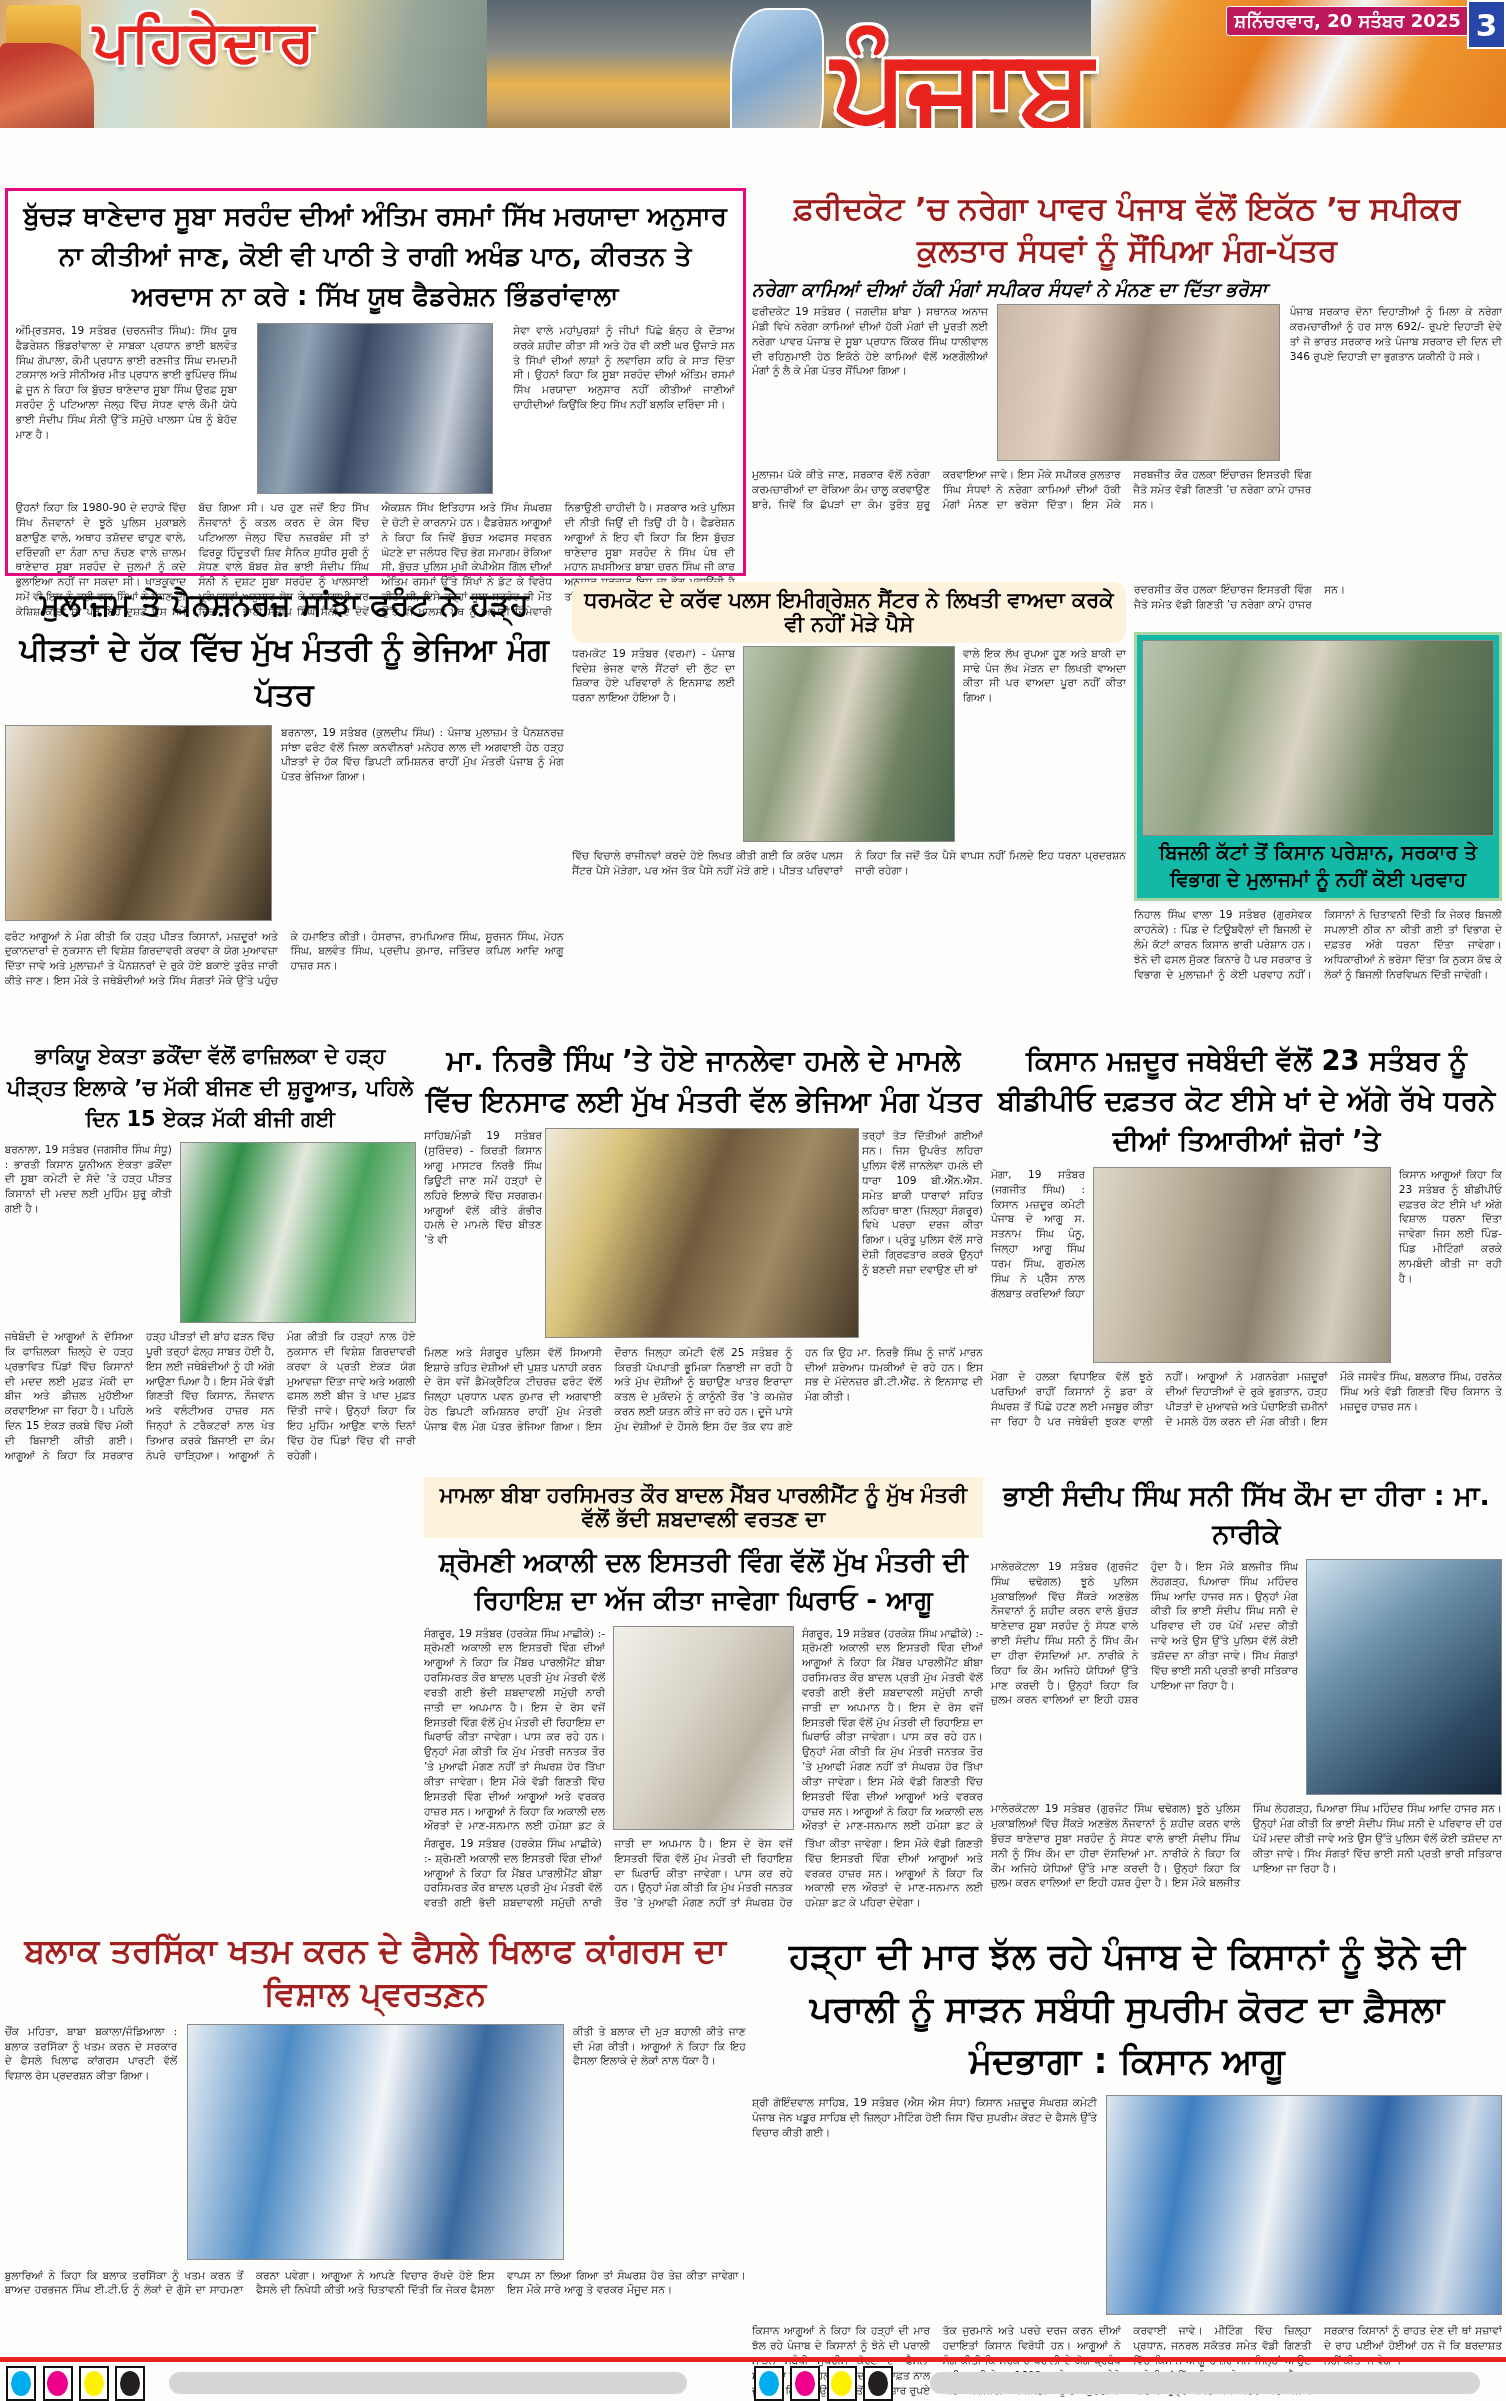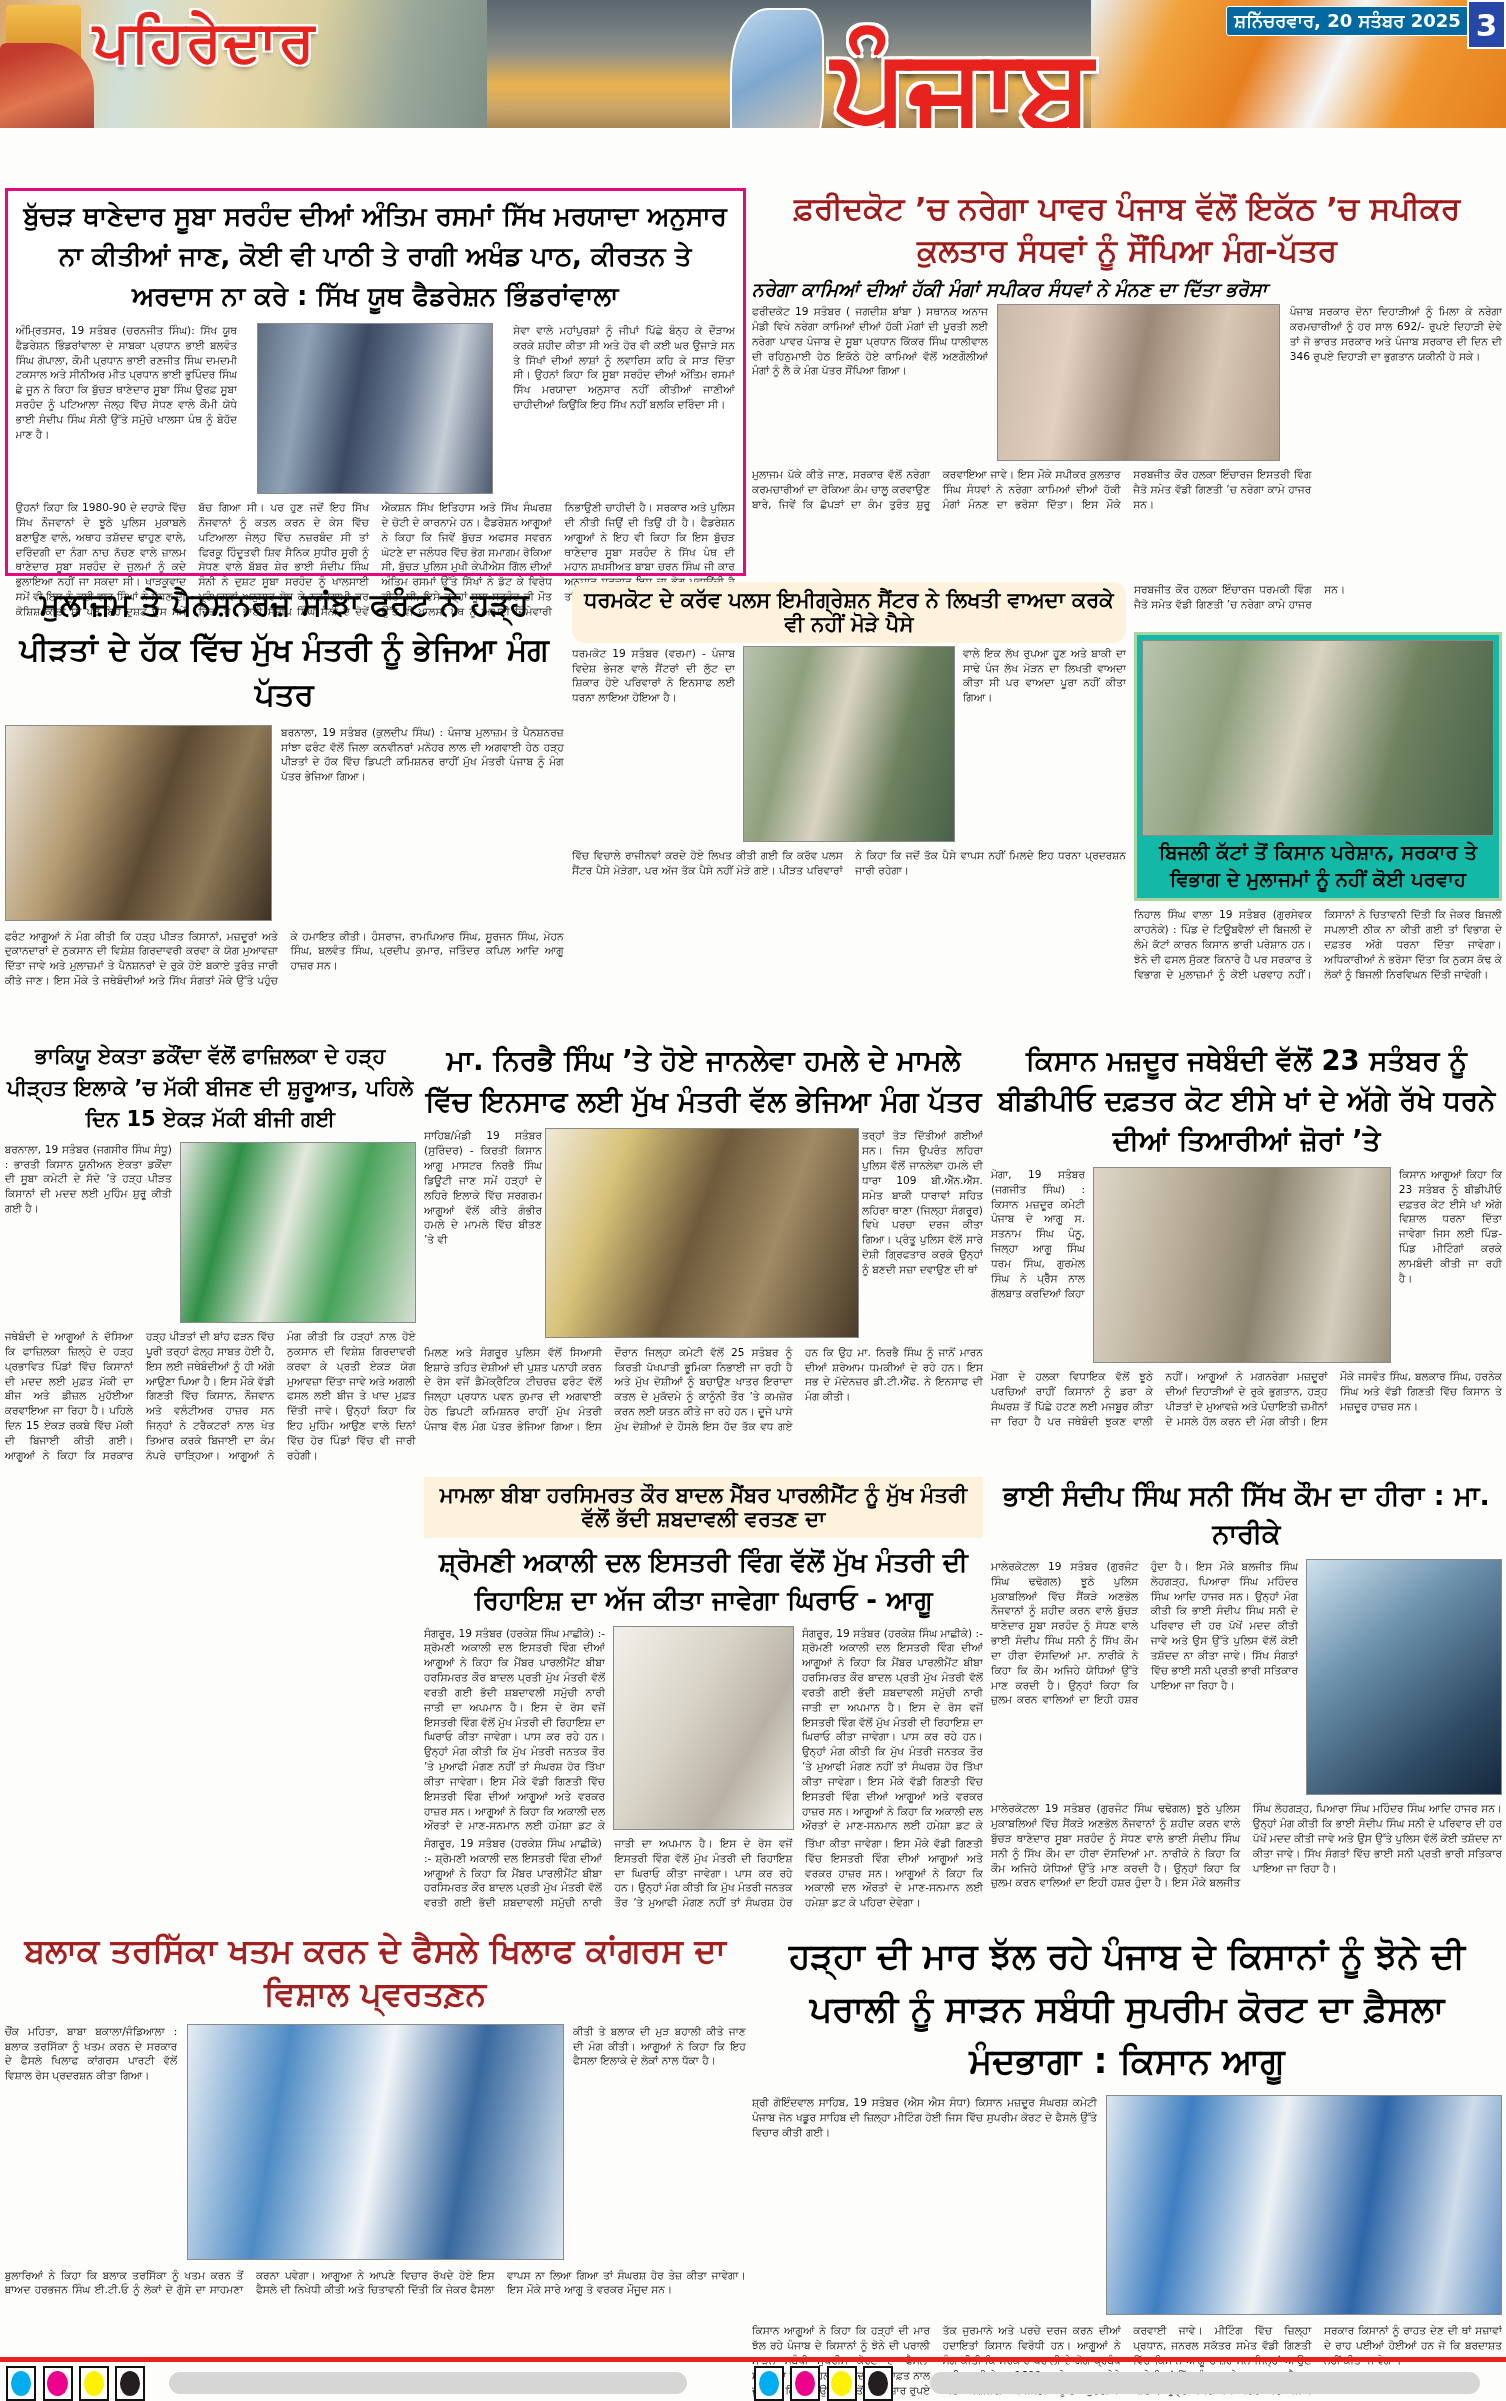--- a/index.html
+++ b/index.html
@@ -18,21 +18,21 @@
   .mh-logo { position:absolute; left:93px; top:7.9px; font-size:57px; font-weight:bold; color:#e8231d;
     text-shadow:-2.4px -2.4px 0 #fff,2.4px -2.4px 0 #fff,-2.4px 2.4px 0 #fff,2.4px 2.4px 0 #fff,0 3.9px 4.7px rgba(0,0,0,.35); letter-spacing:1.6px; }
   .mh-field { position:absolute; left:487px; top:0; width:604px; height:183px;
     background:linear-gradient(180deg,#5a6670 0%,#8b8f8a 28%,#e8b24f 46%,#c9a468 60%,#8a6f42 78%,#6b5430 100%); }
   .mh-tractor { position:absolute; left:871px; top:102px; width:196px; height:79px;
     background:linear-gradient(180deg,#6e5336 0%,#4a3825 55%,#2c2218 100%); border-radius:4.7px 15.7px 3.1px 3.1px; }
   .mh-map { position:absolute; left:730px; top:7.9px; width:94px; height:169px;
     background:linear-gradient(150deg,#bcd7ee 0%,#7fa8cf 40%,#c7c2b8 75%,#8e8374 100%); border-radius:40% 20% 45% 30%; border:2.4px solid #fff; }
   .mh-title { position:absolute; left:832px; top:20.4px; font-size:118px; font-weight:bold; color:#e8231d; line-height:1.2;
     text-shadow:-3.1px -3.1px 0 #fff,3.1px -3.1px 0 #fff,-3.1px 3.1px 0 #fff,3.1px 3.1px 0 #fff,0 5.5px 6.3px rgba(0,0,0,.45); }
-  .mh-datebar { position:absolute; left:1226px; top:6.3px; width:243px; height:30px; background:#0369a1; border:1.6px solid #fff;
+  .mh-datebar { position:absolute; left:1226px; top:6.3px; width:243px; height:30px; background:#be185d; border:1.6px solid #fff;
     border-radius:3.1px; color:#fff; font-size:18px; font-weight:bold; display:flex; align-items:center; justify-content:center; }
   .mh-kids { position:absolute; left:1091px; top:0; width:415px; height:183px;
     background:linear-gradient(115deg,#e9eef2 0%,#f0a23c 18%,#e77f1f 38%,#f4f6f7 55%,#ef9730 72%,#e27a19 100%); }
   .mh-pageno { position:absolute; right:0; top:0; width:39px; height:49px; background:#2646a8; border:2.4px solid #fff;
     color:#fff; font-size:31px; font-weight:bold; display:flex; align-items:center; justify-content:center; }
 
   
   .headline { font-weight:bold; color:#000; text-align:center; }
   .body-text { font-size:10.6px; line-height:1.4; text-align:justify; color:#111; overflow:hidden; }
   .cols-2 { column-count:2; column-gap:12.6px; }
@@ -164,21 +164,21 @@
     <div class="headline kicker-band">ਧਰਮਕੋਟ ਦੇ ਕਰੱਵ ਪਲਸ ਇਮੀਗ੍ਰੇਸ਼ਨ ਸੈਂਟਰ ਨੇ ਲਿਖਤੀ ਵਾਅਦਾ ਕਰਕੇ ਵੀ ਨਹੀਂ ਮੋੜੇ ਪੈਸੇ</div>
     <div class="rowD-mid">
       <div class="body-text" style="height:196px">ਧਰਮਕੋਟ 19 ਸਤੰਬਰ (ਵਰਮਾ) - ਪੰਜਾਬ ਵਿਦੇਸ਼ ਭੇਜਣ ਵਾਲੇ ਸੈਂਟਰਾਂ ਦੀ ਲੁੱਟ ਦਾ ਸ਼ਿਕਾਰ ਹੋਏ ਪਰਿਵਾਰਾਂ ਨੇ ਇਨਸਾਫ ਲਈ ਧਰਨਾ ਲਾਇਆ ਹੋਇਆ ਹੈ।</div>
       <div class="photo ph-protest" style="height:196px"></div>
       <div class="body-text" style="height:196px">ਵਾਲੇ ਇਕ ਲੱਖ ਰੁਪਆ ਹੂਣ ਅਤੇ ਬਾਕੀ ਦਾ ਸਾਢੇ ਪੰਜ ਲੱਖ ਮੋੜਨ ਦਾ ਲਿਖਤੀ ਵਾਅਦਾ ਕੀਤਾ ਸੀ ਪਰ ਵਾਅਦਾ ਪੂਰਾ ਨਹੀਂ ਕੀਤਾ ਗਿਆ।</div>
     </div>
     <div class="body-text cols-2" style="height:118px; margin-top:6.3px">ਵਿੱਚ ਵਿਚਾਲੇ ਰਾਜੀਨਵਾਂ ਕਰਦੇ ਹੋਏ ਲਿਖਤ ਕੀਤੀ ਗਈ ਕਿ ਕਰੱਵ ਪਲਸ ਸੈਂਟਰ ਪੈਸੇ ਮੋੜੇਗਾ, ਪਰ ਅੱਜ ਤੱਕ ਪੈਸੇ ਨਹੀਂ ਮੋੜੇ ਗਏ। ਪੀੜਤ ਪਰਿਵਾਰਾਂ ਨੇ ਕਿਹਾ ਕਿ ਜਦੋਂ ਤੱਕ ਪੈਸੇ ਵਾਪਸ ਨਹੀਂ ਮਿਲਦੇ ਇਹ ਧਰਨਾ ਪ੍ਰਦਰਸ਼ਨ ਜਾਰੀ ਰਹੇਗਾ।</div>
   </div>
 
   <div class="secE">
-    <div class="body-text cols-2" style="height:50px">ਸਰਬਜੀਤ ਕੌਰ ਹਲਕਾ ਇੰਚਾਰਜ ਧਰਮਕੀ ਵਿੰਗ ਜੈਤੋ ਸਮੇਤ ਵੱਡੀ ਗਿਣਤੀ ’ਚ ਨਰੇਗਾ ਕਾਮੇ ਹਾਜਰ ਸਨ।</div>
+    <div class="body-text cols-2" style="height:50px">ਰਦਰਸੀਤ ਕੌਰ ਹਲਕਾ ਇੰਚਾਰਜ ਇਸਤਰੀ ਵਿੰਗ ਜੈਤੋ ਸਮੇਤ ਵੱਡੀ ਗਿਣਤੀ ’ਚ ਨਰੇਗਾ ਕਾਮੇ ਹਾਜਰ ਸਨ।</div>
     <div class="photo-box">
       <div class="photo ph-protest" style="height:196px"></div>
       <div class="caption">ਬਿਜਲੀ ਕੱਟਾਂ ਤੋਂ ਕਿਸਾਨ ਪਰੇਸ਼ਾਨ, ਸਰਕਾਰ ਤੇ ਵਿਭਾਗ ਦੇ ਮੁਲਾਜਮਾਂ ਨੂੰ ਨਹੀਂ ਕੋਈ ਪਰਵਾਹ</div>
     </div>
     <div class="body-text cols-2" style="height:133px; margin-top:6.3px">ਨਿਹਾਲ ਸਿੰਘ ਵਾਲਾ 19 ਸਤੰਬਰ (ਗੁਰਸੇਵਕ ਕਾਹਨੇਕੇ) : ਪਿੰਡ ਦੇ ਟਿਊਬਵੈਲਾਂ ਦੀ ਬਿਜਲੀ ਦੇ ਲੰਮੇ ਕੱਟਾਂ ਕਾਰਨ ਕਿਸਾਨ ਭਾਰੀ ਪਰੇਸ਼ਾਨ ਹਨ। ਝੋਨੇ ਦੀ ਫਸਲ ਸੁੱਕਣ ਕਿਨਾਰੇ ਹੈ ਪਰ ਸਰਕਾਰ ਤੇ ਵਿਭਾਗ ਦੇ ਮੁਲਾਜ਼ਮਾਂ ਨੂੰ ਕੋਈ ਪਰਵਾਹ ਨਹੀਂ। ਕਿਸਾਨਾਂ ਨੇ ਚਿਤਾਵਨੀ ਦਿੱਤੀ ਕਿ ਜੇਕਰ ਬਿਜਲੀ ਸਪਲਾਈ ਠੀਕ ਨਾ ਕੀਤੀ ਗਈ ਤਾਂ ਵਿਭਾਗ ਦੇ ਦਫ਼ਤਰ ਅੱਗੇ ਧਰਨਾ ਦਿੱਤਾ ਜਾਵੇਗਾ। ਅਧਿਕਾਰੀਆਂ ਨੇ ਭਰੋਸਾ ਦਿੱਤਾ ਕਿ ਨੁਕਸ ਕੱਢ ਕੇ ਲੋਕਾਂ ਨੂੰ ਬਿਜਲੀ ਨਿਰਵਿਘਨ ਦਿੱਤੀ ਜਾਵੇਗੀ।</div>
   </div>
 
   <div class="secF">
     <div class="headline">ਭਾਕਿਯੂ ਏਕਤਾ ਡਕੌਂਦਾ ਵੱਲੋਂ ਫਾਜ਼ਿਲਕਾ ਦੇ ਹੜ੍ਹ ਪੀੜ੍ਹਤ ਇਲਾਕੇ ’ਚ ਮੱਕੀ ਬੀਜਣ ਦੀ ਸ਼ੁਰੂਆਤ, ਪਹਿਲੇ ਦਿਨ 15 ਏਕੜ ਮੱਕੀ ਬੀਜੀ ਗਈ</div>
     <div class="rowF-mid">

